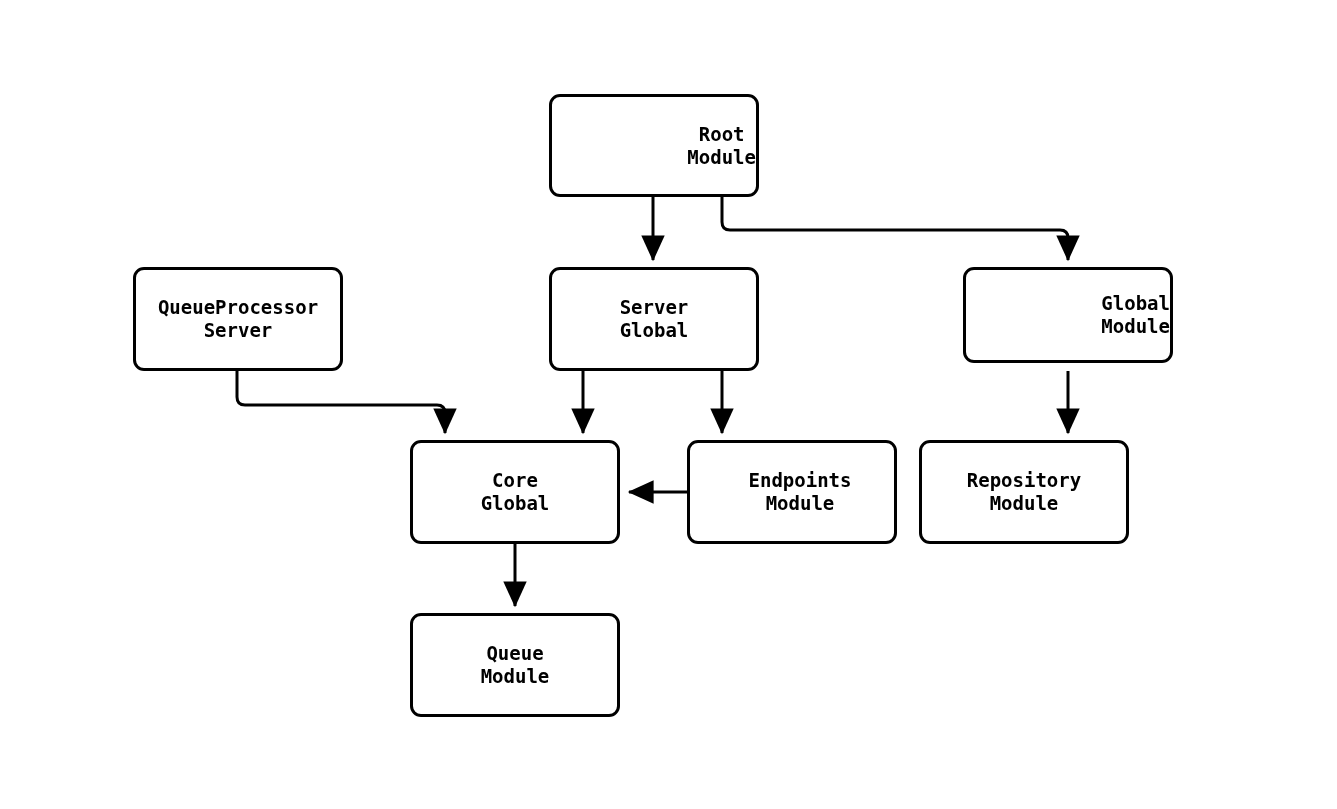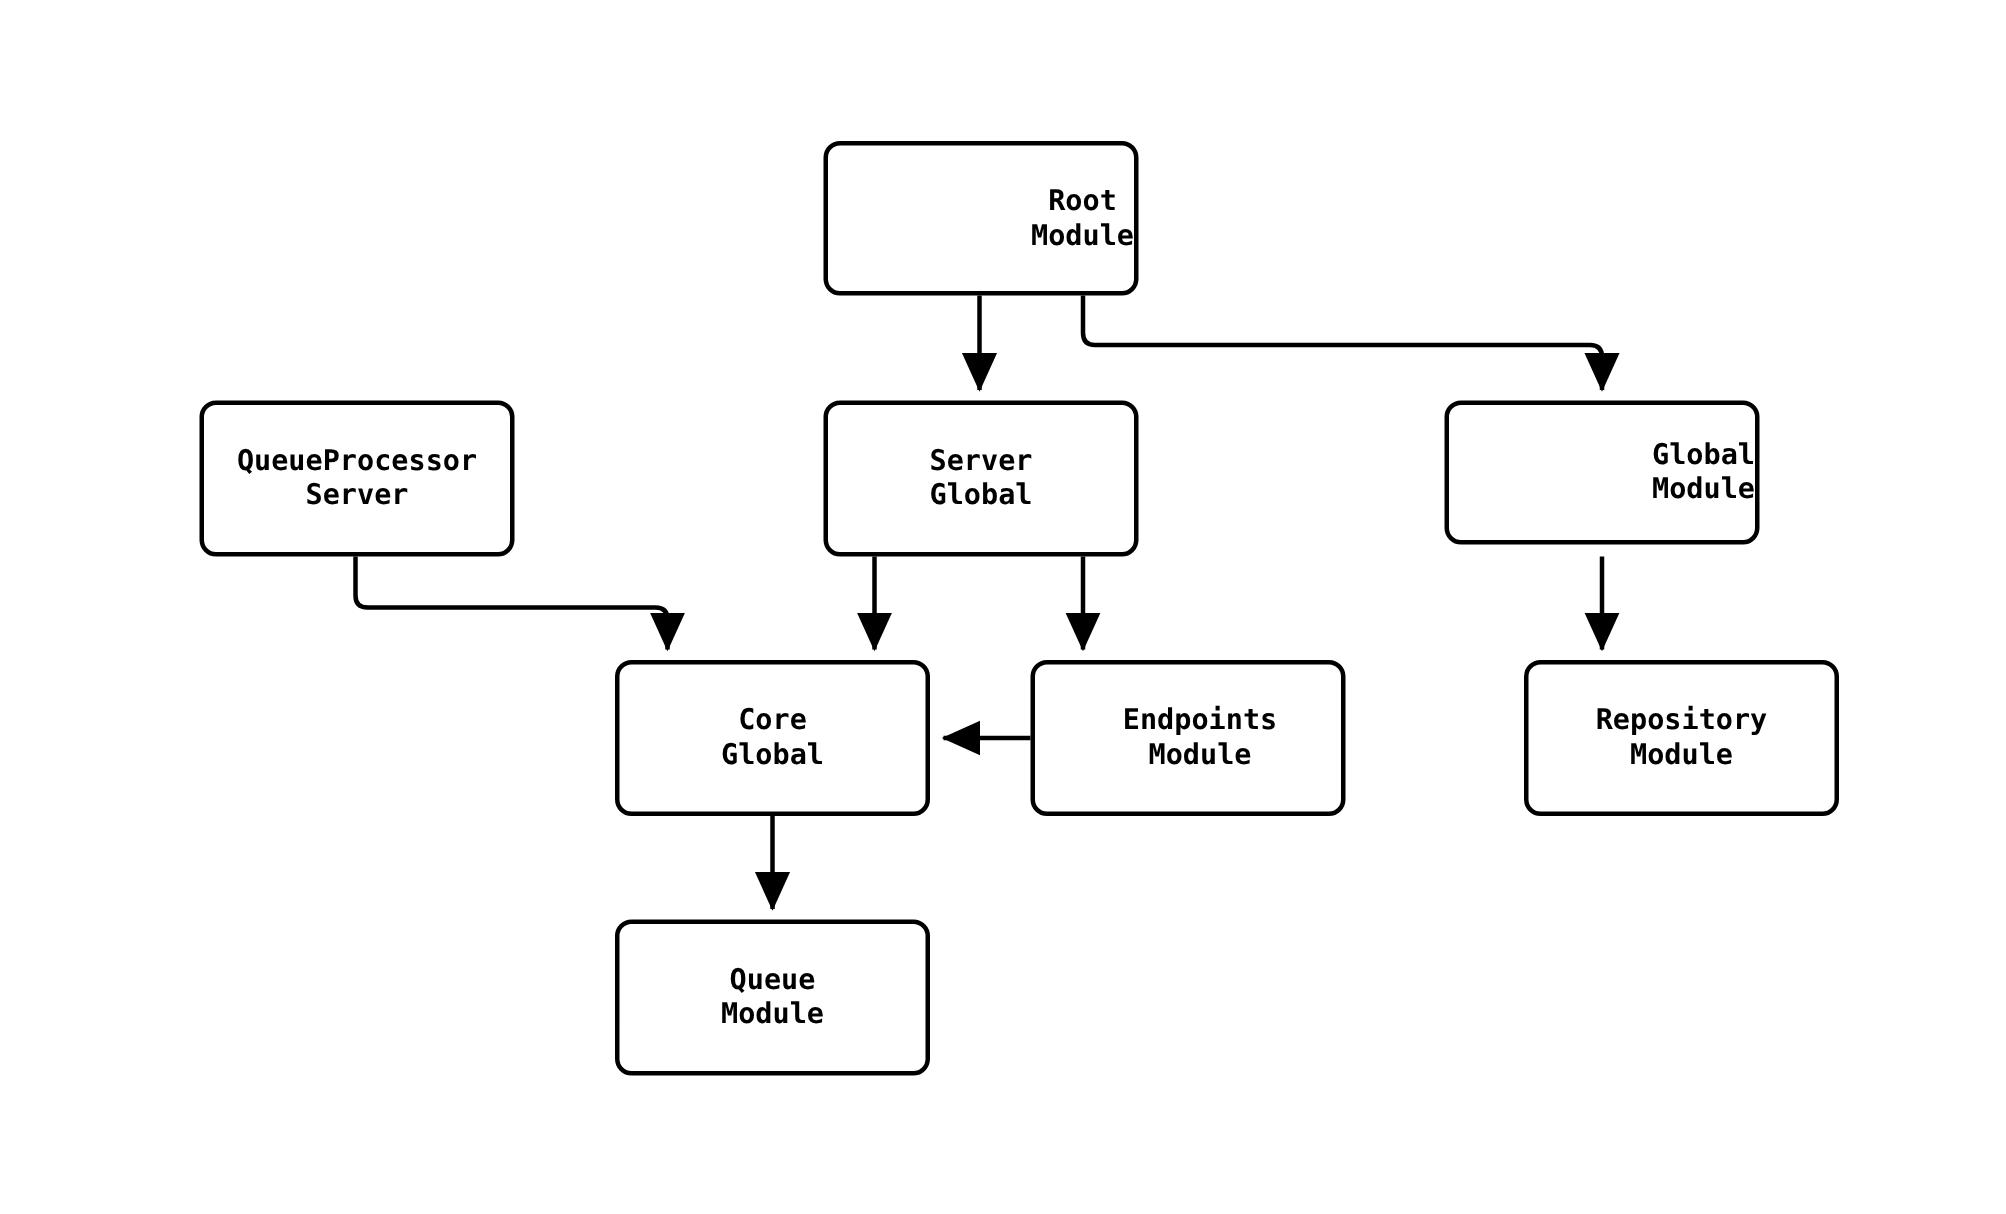--- a/index.html
+++ b/index.html
@@ -99,21 +99,21 @@
   <div class="node" style="left:410px; top:440px; width:210px; height:104px;">
     <div class="node-label">Core
 Global</div>
   </div>
 
   <div class="node" style="left:687px; top:440px; width:210px; height:104px;padding-left:16px;">
     <div class="node-label">Endpoints
 Module</div>
   </div>
 
-  <div class="node" style="left:1016px; top:440px; width:210px; height:104px;">
+  <div class="node" style="left:919px; top:440px; width:210px; height:104px;">
     <div class="node-label">Repository
 Module</div>
   </div>
 
   <div class="node" style="left:410px; top:613px; width:210px; height:104px;align-items:center;">
     <div class="node-label">Queue
 Module</div>
   </div>
 
 </div>

